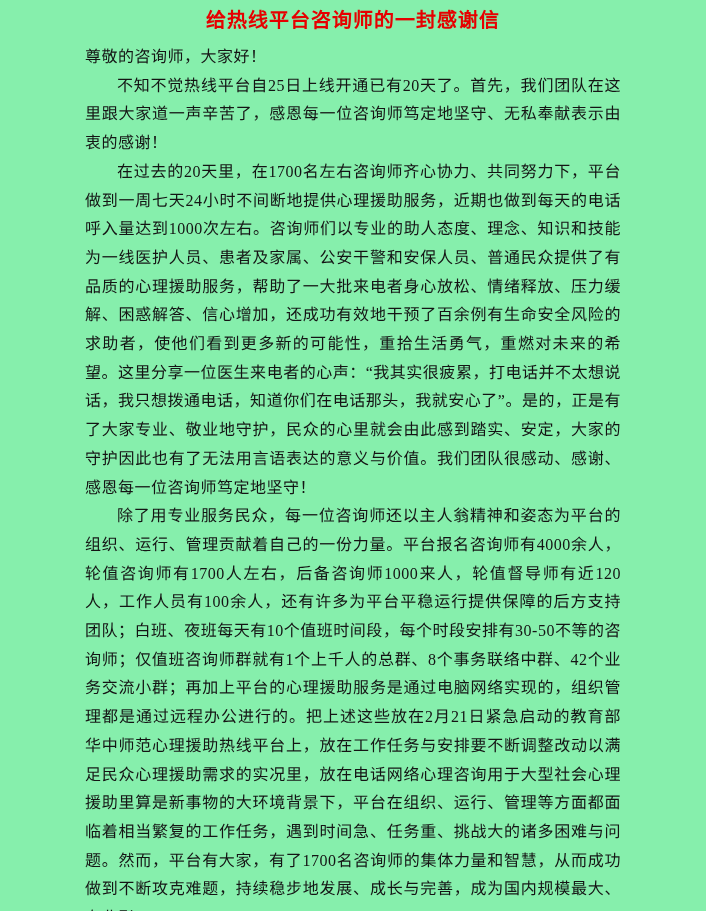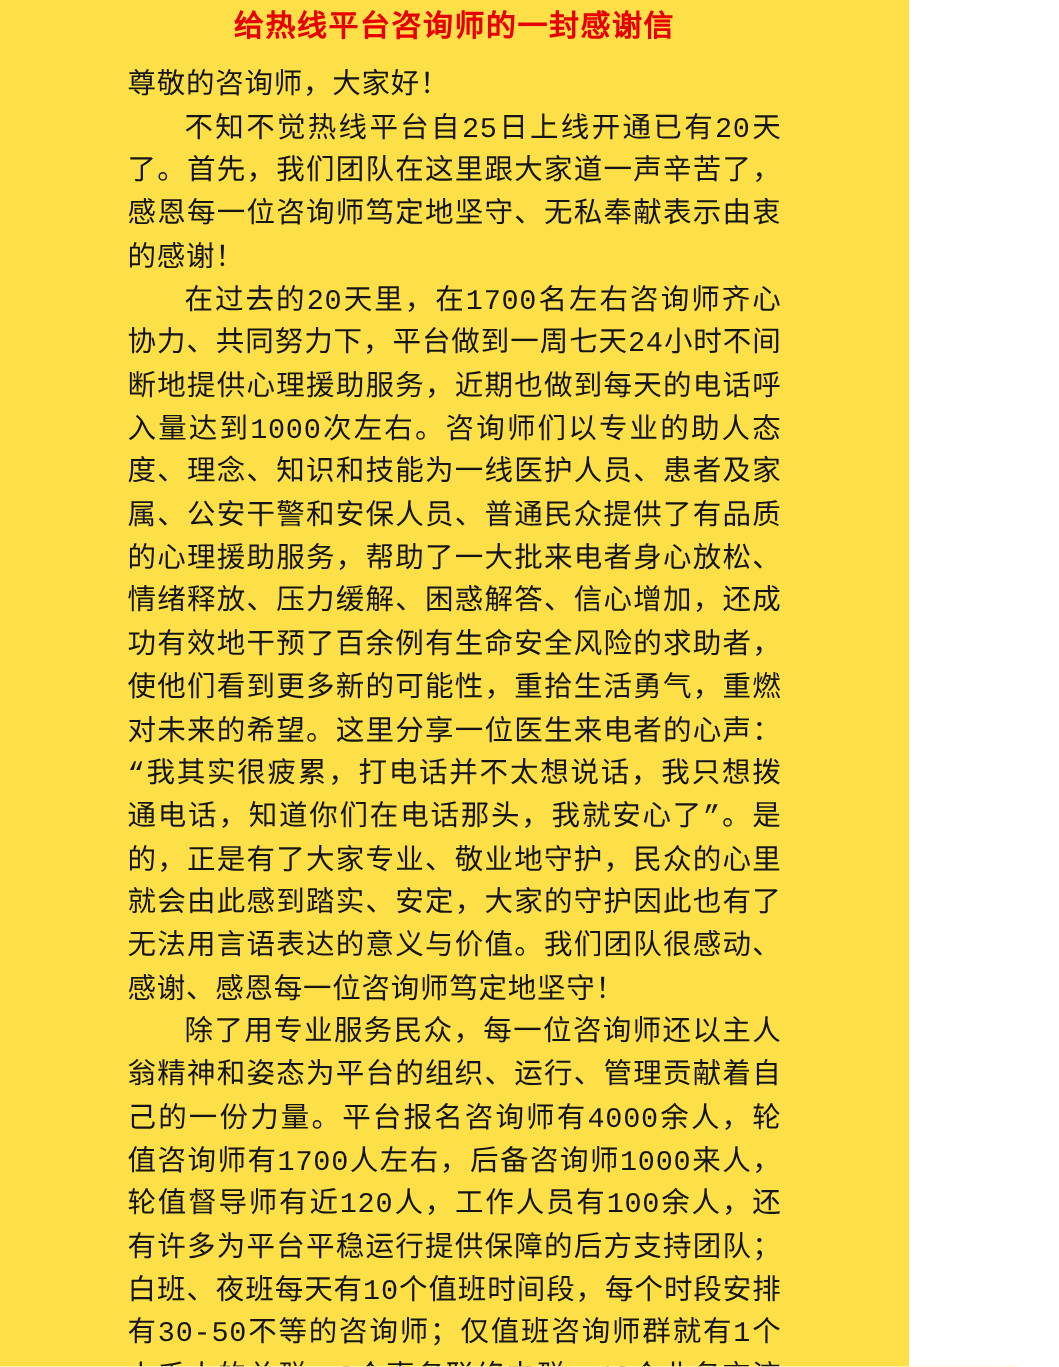--- a/index.html
+++ b/index.html
@@ -2,41 +2,41 @@
 <html lang="zh-CN"><head>
 <meta charset="utf-8">
 <style>
   html, body {
     margin: 0;
     padding: 0;
     background: #ffffff;
   }
   .page {
     position: relative;
-    width: 606px;
+    width: 706px;
     height: 911px;
-    background: #fde047;
+    background: #86efac;
     overflow: hidden;
-    font-family: Liberation Mono, monospace;
+    font-family: Liberation Serif, serif;
   }
   .title {
     margin: 0;
     padding-top: 5px;
     text-align: center;
     font-size: 20px;
     line-height: 30px;
     font-weight: 700;
     letter-spacing: 1px;
   }
   .content {
     margin: 8px 85px 0 85px;
   }
   .para {
     margin: 0;
-    font-size: 19px;
+    font-size: 16px;
     line-height: 28.7px;
     color: #141414;
     text-align: justify;
     text-justify: inter-ideograph;
     letter-spacing: 0.5px;
   }
   .para.indent {
     text-indent: 2em;
   }
 </style>

